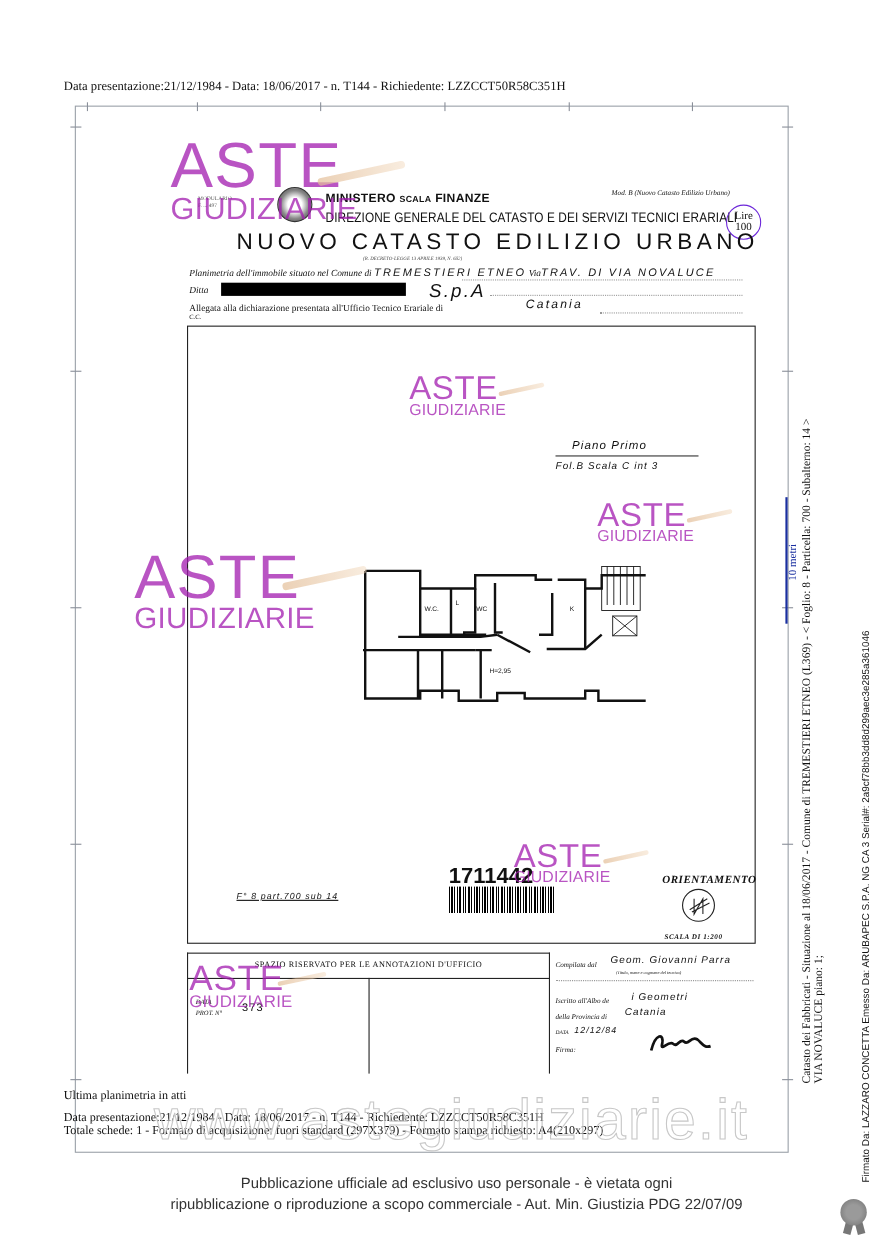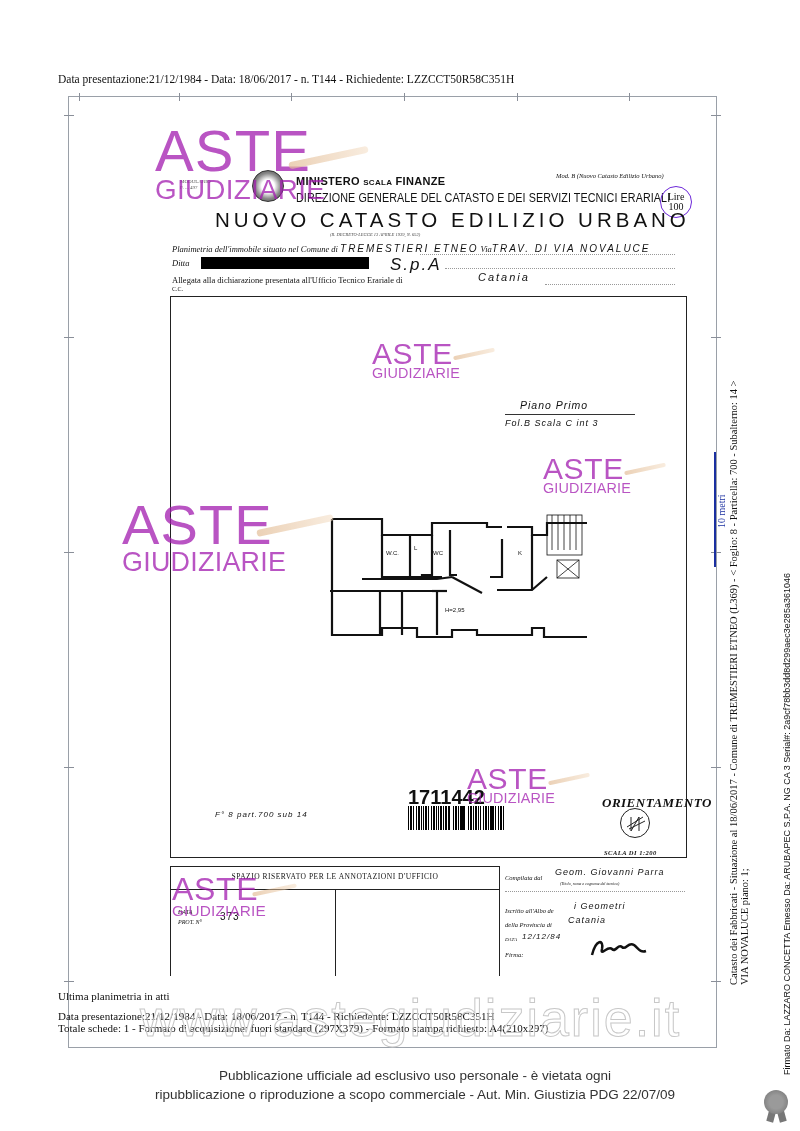--- a/index.html
+++ b/index.html
@@ -33,25 +33,25 @@
   .hand { font-family:"Liberation Sans", sans-serif; font-style:italic; letter-spacing:2px; font-size:10px; }
   .dotted { position:absolute; border-bottom:1px dotted #999; height:0; }
   .redaction { left:201px; top:257px; width:168px; height:12px; background:#000; }
   .cc { left:172px; top:286px; font-size:6px; }
 
   
   .plan-box { left:170px; top:296px; width:517px; height:562px; border:1.5px solid #222; box-sizing:border-box; }
   .piano { left:520px; top:399px; font-family:"Liberation Sans", sans-serif; font-style:italic; font-size:10.5px; letter-spacing:1px; }
   .piano-line { left:505px; top:414px; width:130px; height:1px; background:#333; }
   .fol { left:505px; top:418px; font-family:"Liberation Sans", sans-serif; font-style:italic; font-size:9px; letter-spacing:1px; }
-  .fparticella { left:215px; top:810px; font-family:"Liberation Sans", sans-serif; font-style:italic; font-size:8px; letter-spacing:1px; }
+  .fparticella { left:215px; top:810px; font-family:"Liberation Sans", sans-serif; font-style:italic; font-size:8px; letter-spacing:1px;text-decoration:underline; }
   .barcode-num { left:408px; top:786px; font-family:"Liberation Sans", sans-serif; font-weight:bold; font-size:20px; letter-spacing:0px; }
   .barcode { left:408px; top:806px; width:96px; height:24px;
              background:repeating-linear-gradient(90deg,#000 0 1px,#fff 1px 2px,#000 2px 4px,#fff 4px 5px,#000 5px 6px,#fff 6px 7.5px); }
-  .orient-label { left:602px; top:795px; font-size:13px; font-style:italic; font-weight:bold; letter-spacing:0.5px; }
+  .orient-label { left:602px; top:795px; font-size:10px; font-style:italic; font-weight:bold; letter-spacing:0.5px; }
   .compass { left:620px; top:808px; width:28px; height:28px; border:1px solid #222; border-radius:50%; }
   .scala { left:604px; top:849px; font-size:6.5px; font-style:italic; font-weight:bold; letter-spacing:0.5px; white-space:nowrap; }
 
   
   .annot-box { left:170px; top:866px; width:330px; height:110px; border:1px solid #222; border-bottom:none; box-sizing:border-box; }
   .annot-title { left:170px; top:872px; width:330px; text-align:center; font-size:7.5px; letter-spacing:0.5px; }
   .annot-hline { left:170px; top:889px; width:330px; height:1px; background:#222; }
   .annot-vline { left:335px; top:889px; width:1px; height:87px; background:#222; }
   .data-lbl { left:178px; top:907px; font-size:6px; font-style:italic; line-height:10px; }
   .prot-val { left:220px; top:911px; font-family:"Liberation Sans", sans-serif; font-size:10px; letter-spacing:1px; }

